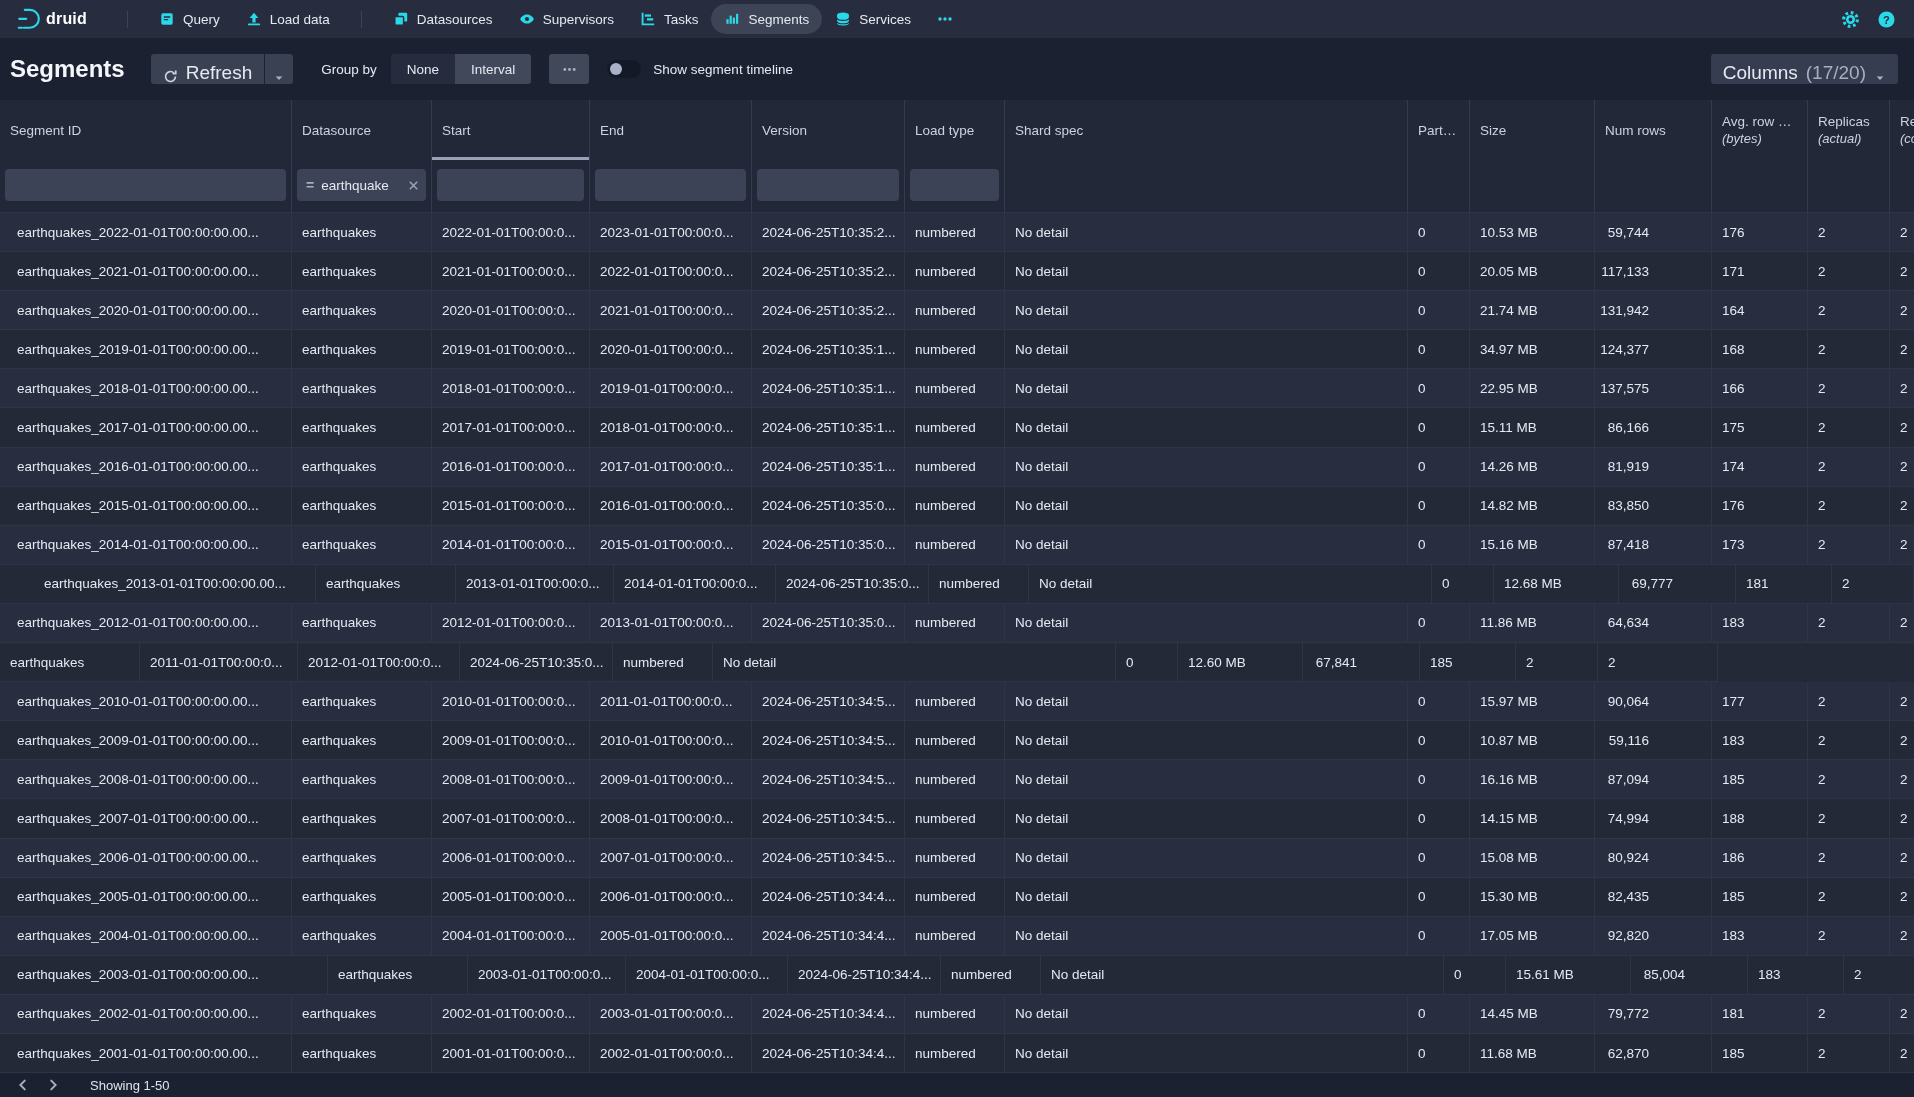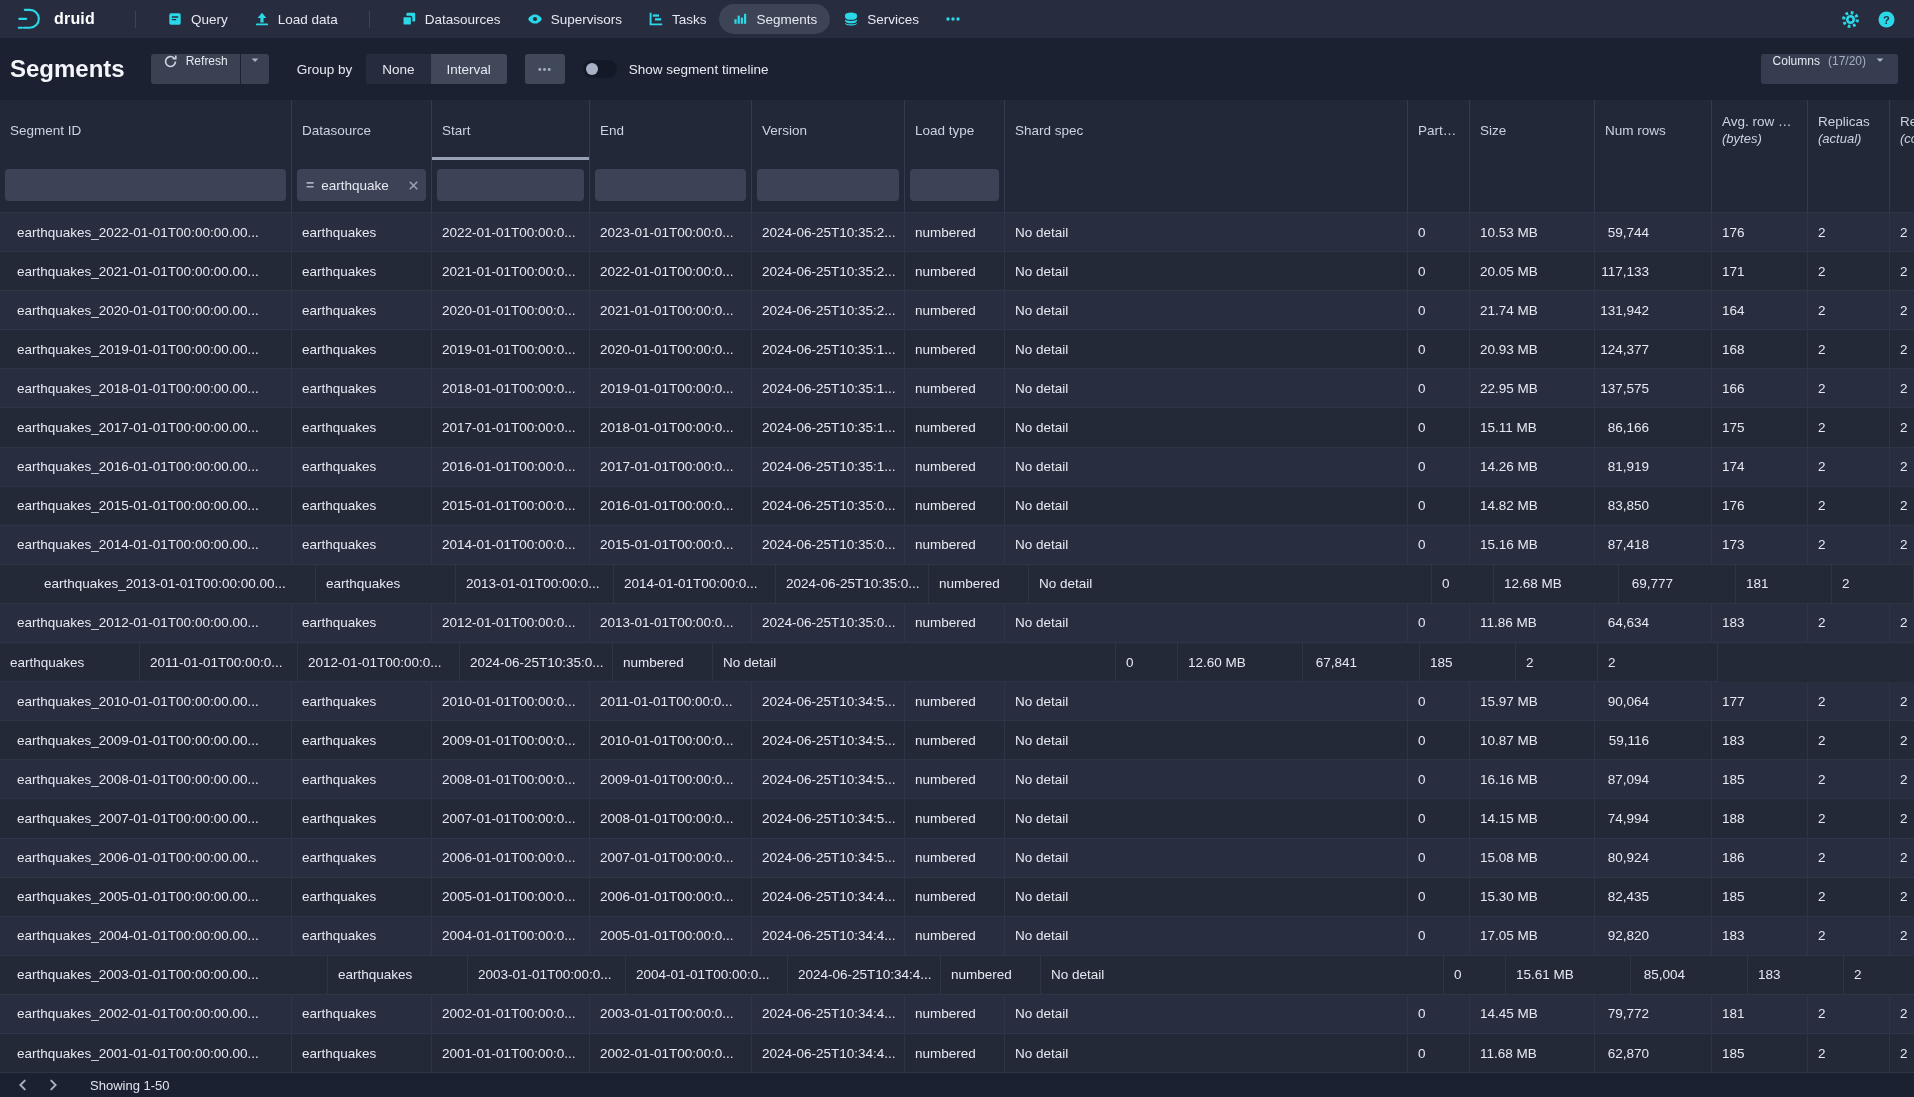--- a/index.html
+++ b/index.html
@@ -19,37 +19,37 @@
     --dim:#a7aec2;
     --dimmer:#8d94a8;
   }
   *{box-sizing:border-box;}
   html,body{margin:0;padding:0;background:#10141f;}
   body{font-family:"Liberation Sans","DejaVu Sans",sans-serif;}
   .app{position:relative;width:1914px;height:1097px;background:var(--page-bg);overflow:hidden;}
 
   
   .nav{height:38px;background:var(--nav-bg);display:flex;align-items:center;padding:0 18px 0 16px;}
-  .brand{display:flex;align-items:center;gap:12px;margin-right:22px;}
+  .brand{display:flex;align-items:center;gap:4px;margin-right:22px;}
   .brand-name{color:#fff;font-size:16px;font-weight:700;letter-spacing:.2px;}
   .nav-divider{width:1px;height:17px;background:#3c4356;margin:0 18px;}
   .nav-items{display:flex;align-items:center;}
   .nav-item{display:flex;align-items:center;gap:8px;color:var(--text);font-size:13.5px;
             padding:0 13px;height:30px;border-radius:16px;cursor:pointer;white-space:nowrap;}
   .nav-item.active{background:var(--pill);}
   .nav-item .nicon{display:flex;align-items:center;}
   .nav-right{margin-left:auto;display:flex;align-items:center;gap:17px;}
   svg{display:block;}
 
   
   .toolbar{height:62px;display:flex;align-items:center;padding:0 16px 0 10px;}
   .page-title{color:#f4f6fb;font-size:24px;font-weight:700;margin-right:26px;}
   .split-btn{display:flex;align-items:stretch;height:30px;margin-right:28px;}
-  .btn{background:var(--btn-bg);color:var(--text);font-size:12px;border:none;display:flex;
-       align-items:flex-start;gap:8px;padding:0 12px;cursor:pointer;border-radius:3px;}
+  .btn{background:var(--btn-bg);color:var(--text);font-size:19px;border:none;display:flex;
+       align-items:flex-end;gap:8px;padding:0 12px;cursor:pointer;border-radius:3px;}
   .split-btn .main{border-radius:3px 0 0 3px;}
   .split-btn .caret{border-radius:0 3px 3px 0;margin-left:1px;padding:0 8px;}
   .groupby-label{color:var(--text);font-size:13.5px;margin-right:14px;}
   .seg-group{display:flex;height:30px;border-radius:3px;overflow:hidden;margin-right:18px;}
   .seg-btn{min-width:60px;padding:0 16px;display:flex;align-items:center;justify-content:center;
            color:var(--text);font-size:13.5px;background:#262c3d;border:none;cursor:pointer;}
   .seg-btn.active{background:var(--btn-bg2);}
   .more-btn{height:30px;width:40px;display:flex;align-items:center;justify-content:center;
             background:var(--btn-bg2);border:none;border-radius:3px;cursor:pointer;margin-right:18px;}
   .toggle{width:34px;height:18px;border-radius:10px;background:#141927;position:relative;
@@ -376,21 +376,21 @@
         </div>
         <div class="trow">
           <div class="cell first" style="width: 292px;">earthquakes_2019-01-01T00:00:00.00...</div>
           <div class="cell" style="width: 140px;">earthquakes</div>
           <div class="cell" style="width: 158px;">2019-01-01T00:00:0...</div>
           <div class="cell" style="width: 162px;">2020-01-01T00:00:0...</div>
           <div class="cell" style="width: 153px;">2024-06-25T10:35:1...</div>
           <div class="cell" style="width: 100px;">numbered</div>
           <div class="cell" style="width: 403px;">No detail</div>
           <div class="cell" style="width: 62px;">0</div>
-          <div class="cell" style="width: 125px;">20.93 MB</div>
+          <div class="cell" style="width: 125px;">34.97 MB</div>
           <div class="cell num" style="width: 117px;">124,377</div>
           <div class="cell" style="width: 96px;">168</div>
           <div class="cell" style="width: 82px;">2</div>
           <div class="cell" style="width: 120px;">2</div>
         </div>
         <div class="trow">
           <div class="cell first" style="width: 292px;">earthquakes_2018-01-01T00:00:00.00...</div>
           <div class="cell" style="width: 140px;">earthquakes</div>
           <div class="cell" style="width: 158px;">2018-01-01T00:00:0...</div>
           <div class="cell" style="width: 162px;">2019-01-01T00:00:0...</div>

